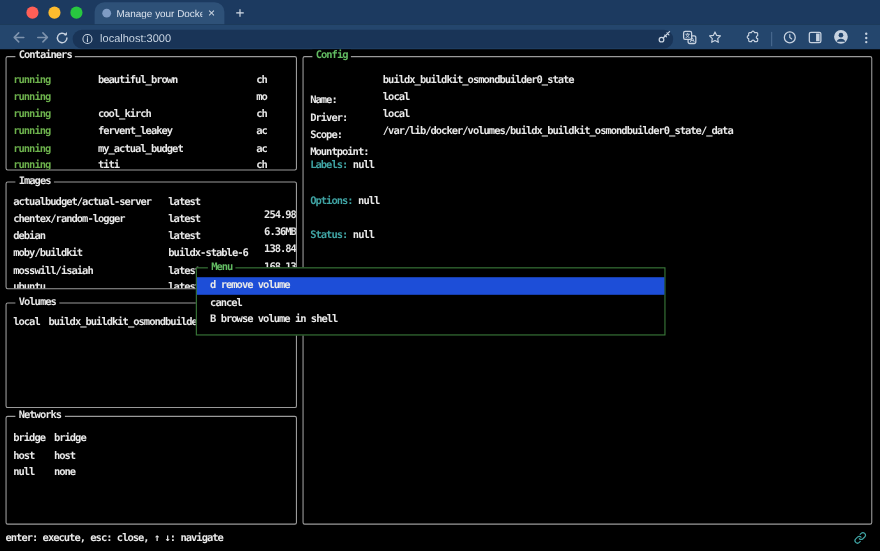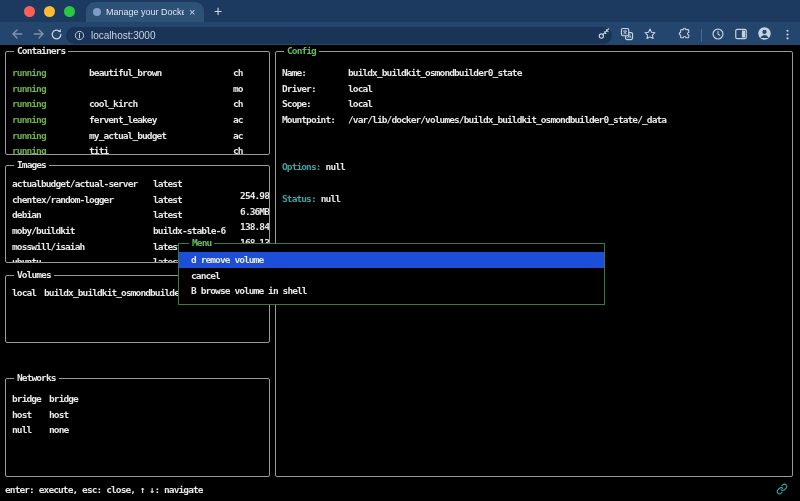--- a/index.html
+++ b/index.html
@@ -66,21 +66,21 @@
   
   .vo-rows { padding: 9px 0 0 6px; }
   .v-drv { position: absolute; left: 0; }
   .v-name { position: absolute; left: 32px; }
   
   .nw-rows { padding: 12px 0 0 6px; }
   .n-a { position: absolute; left: 0; }
   .n-b { position: absolute; left: 37px; }
   
   .cf-rows { padding: 13px 0 0 6px; }
-  .f-key { position: absolute; left: 0; }
+  .f-key { position: absolute; left: 0; margin-top: 19px; }
   .f-val { position: absolute; left: 66px; }
   .spacer { height: 15.7px; }
   .meta-val { margin-left: 5px; color: #e8e8e8; }
   
   .menu {
     position: absolute; left: 178px; top: 198px; width: 427px; height: 62px;
     border: 1px solid #3a7a3a; background: #000; z-index: 10;
   }
   .menu-title {
     position: absolute; top: -7px; left: 10px; background: #000; padding: 0 3px;
@@ -261,21 +261,21 @@
         </div>
         <div class="row">
           <span class="i-name">ubuntu</span>
           <span class="i-tag">latest</span>
           <span class="i-size"></span>
         </div>
       </div>
         </div>
     </div>
 
-    <div class="panel" style="left:5px; top:230px; width:265px; height:68px;">
+    <div class="panel" style="left:5px; top:230px; width:265px; height:96px;">
       <span class="panel-title">Volumes</span>
       <div class="panel-body">
           <div class="vo-rows">
         <div class="row">
           <span class="v-drv">local</span>
           <span class="v-name">buildx_buildkit_osmondbuilder0_state</span>
         </div>
       </div>
         </div>
     </div>
@@ -314,20 +314,23 @@
         </div>
         <div class="row">
           <span class="f-key">Scope:</span>
           <span class="f-val">local</span>
         </div>
         <div class="row">
           <span class="f-key">Mountpoint:</span>
           <span class="f-val">/var/lib/docker/volumes/buildx_buildkit_osmondbuilder0_state/_data</span>
         </div>
         <div class="spacer"></div>
+        <div class="row">
+          <span class="cyan">Labels:</span><span class="meta-val">null</span>
+        </div>
         <div class="spacer"></div>
         <div class="row">
           <span class="cyan">Options:</span><span class="meta-val">null</span>
         </div>
         <div class="spacer"></div>
         <div class="row">
           <span class="cyan">Status:</span><span class="meta-val">null</span>
         </div>
       </div>
         </div>

